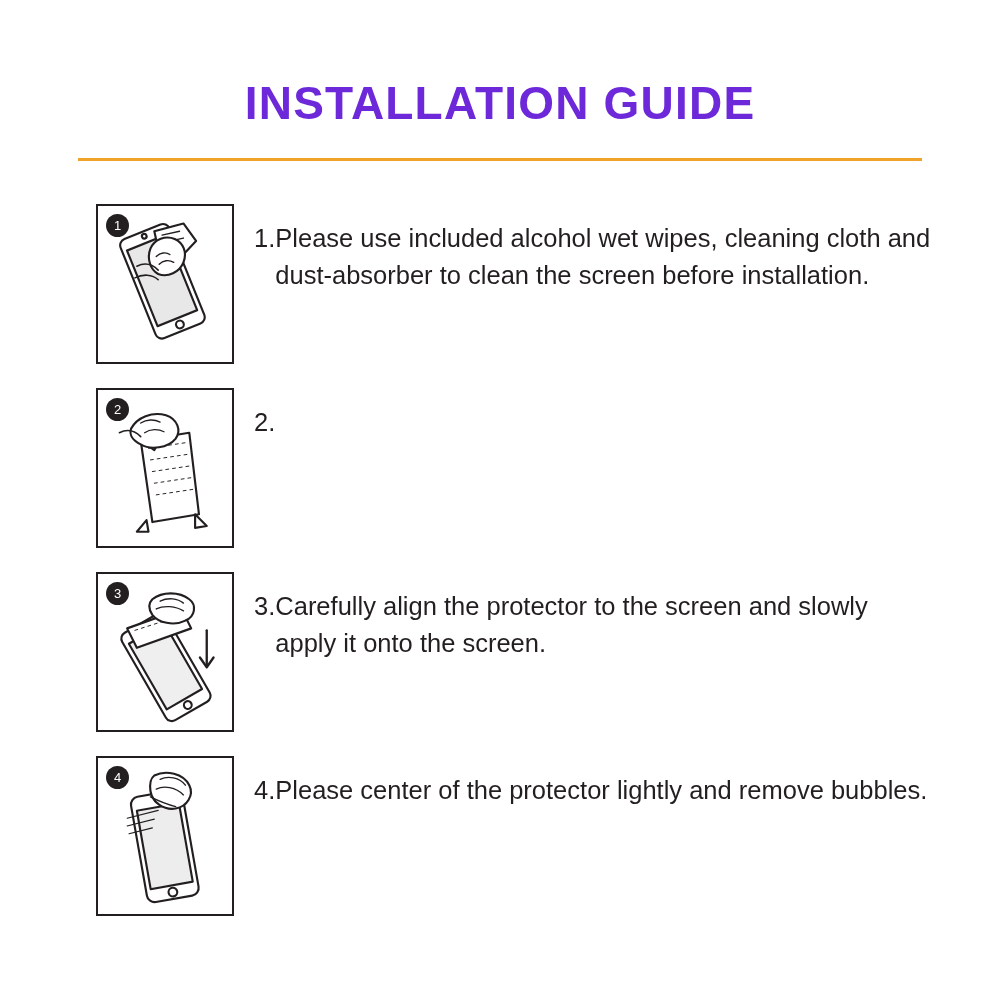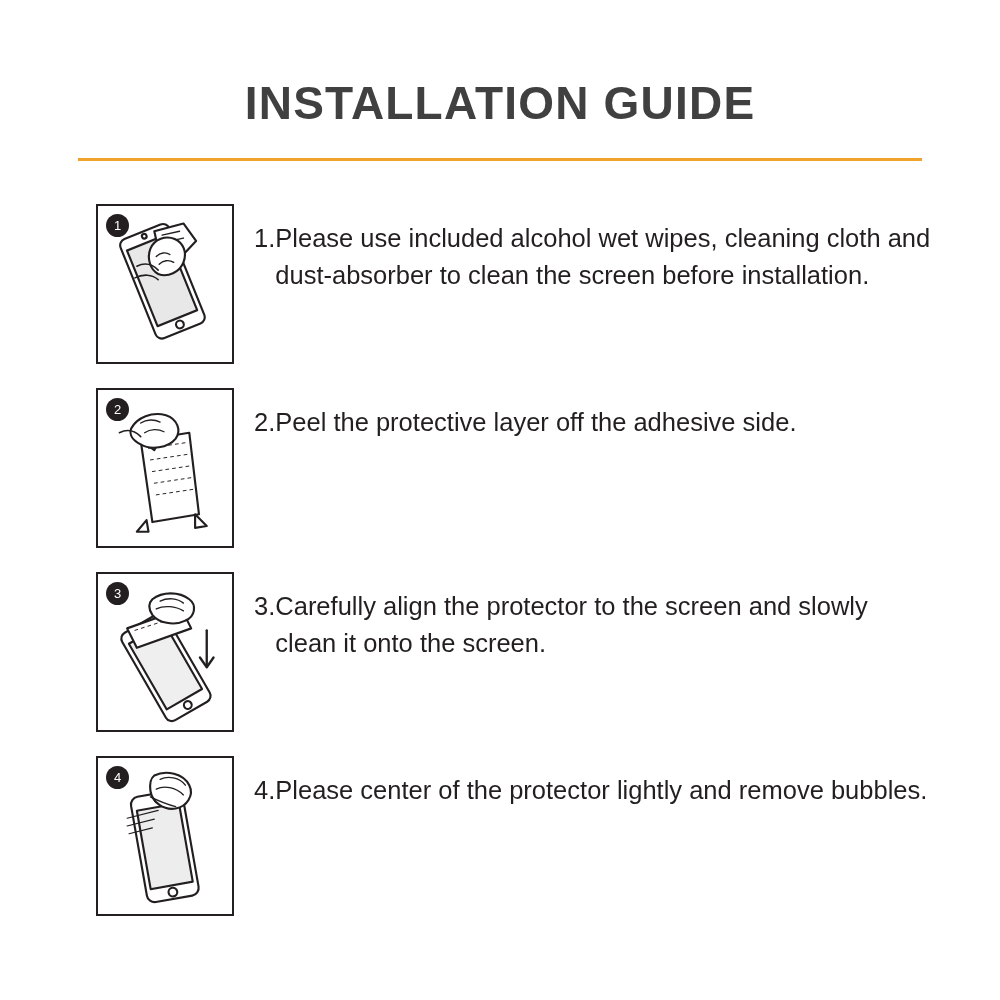--- a/index.html
+++ b/index.html
@@ -25,21 +25,21 @@
     position: absolute;
     top: 76px;
     left: 0;
     width: 1000px;
     text-align: center;
   }
   .title {
     font-size: 46px;
     font-weight: bold;
     letter-spacing: 1.2px;
-    color: #404040;
+    color: #6d28d9;
     font-family: "Liberation Sans", sans-serif;
   }
   .divider {
     position: absolute;
     top: 158px;
     left: 78px;
     width: 844px;
     height: 3px;
     background: #f0a32a;
   }
@@ -166,21 +166,20 @@
 
             <path d="M34 40 C40 28 56 22 70 26 C82 30 86 42 80 50 C72 60 54 62 44 56 C36 52 32 46 34 40 Z" fill="#ffffff"></path>
             <path d="M44 34 C50 30 58 30 64 33" stroke-width="1.4"></path>
             <path d="M48 44 C54 40 62 40 68 43" stroke-width="1.4"></path>
             <path d="M22 44 C30 40 38 42 44 48" stroke-width="1.6"></path>
           </g>
         </svg>
       </div>
       <div class="step-text">
         <span class="step-num">2.</span>
-        <span class="step-body">Peel the protective layer off the adhesive side.</span>
       </div>
     </div>
 
     <div class="step">
       <div class="step-figure">
         <div class="badge">3</div>
         <svg class="art" viewBox="0 0 138 160">
           <g fill="none" stroke="#231f20" stroke-width="2.2" stroke-linejoin="round" stroke-linecap="round">
 
             <g transform="rotate(-30 70 96)">
@@ -196,21 +195,21 @@
             <path d="M64 28 C72 24 82 25 88 30" stroke-width="1.4"></path>
             <path d="M60 36 C68 32 80 33 88 38" stroke-width="1.4"></path>
 
             <path d="M112 58 L112 94" stroke-width="2.4"></path>
             <path d="M105 86 L112 96 L119 86" stroke-width="2.4" fill="none"></path>
           </g>
         </svg>
       </div>
       <div class="step-text">
         <span class="step-num">3.</span>
-        <span class="step-body">Carefully align the protector to  the screen and slowly clean it onto the screen.</span>
+        <span class="step-body">Carefully align the protector to  the screen and slowly apply it onto the screen.</span>
       </div>
     </div>
 
     <div class="step">
       <div class="step-figure">
         <div class="badge">4</div>
         <svg class="art" viewBox="0 0 138 160">
           <g fill="none" stroke="#231f20" stroke-width="2.2" stroke-linejoin="round" stroke-linecap="round">
 
             <g transform="rotate(-10 68 92)">

